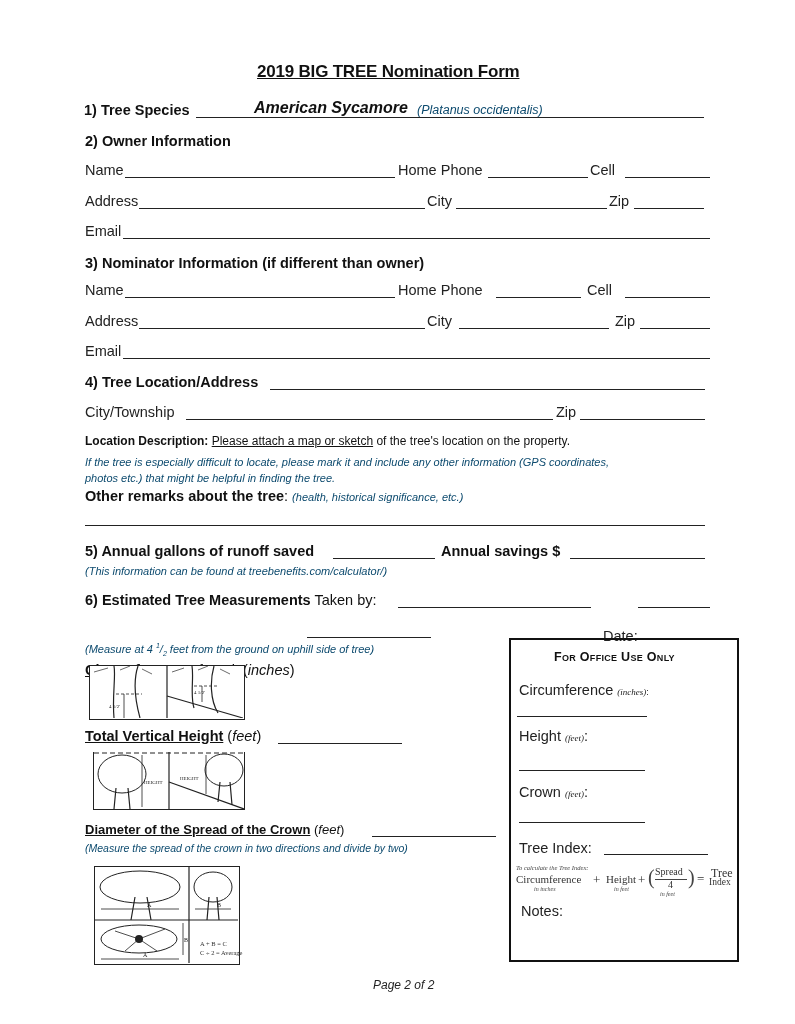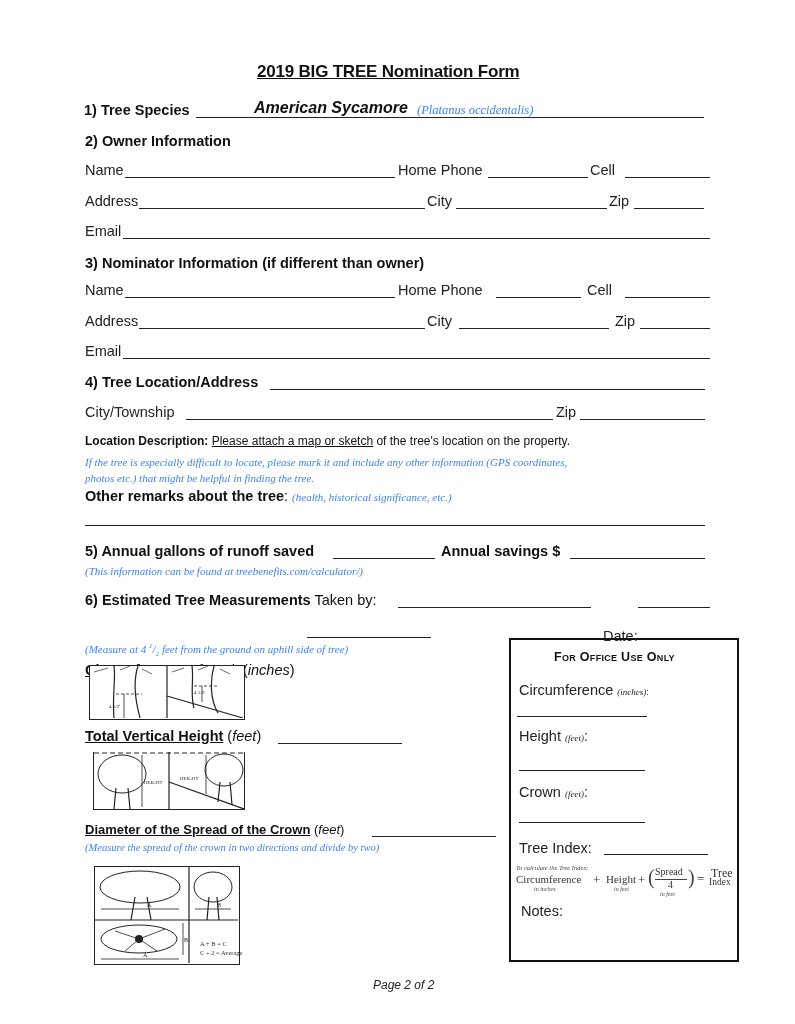--- a/index.html
+++ b/index.html
@@ -2,21 +2,21 @@
 <html><head>
 <meta charset="utf-8">
 <style>
   * { box-sizing: border-box; margin: 0; padding: 0; }
   html, body { width: 795px; height: 1024px; background: #ffffff; overflow: hidden; }
   body { position: relative; font-family: "DejaVu Sans", sans-serif; color: #111; }
   .abs { position: absolute; white-space: nowrap; }
   .title { font-family: "Liberation Sans", sans-serif; font-weight: bold; font-size: 17px; text-decoration: underline; letter-spacing: -0.2px; }
   .h { font-family: "Liberation Sans", sans-serif; font-weight: bold; font-size: 14.5px; }
   .t { font-family: "Liberation Sans", sans-serif; font-size: 14.5px; color: #222; }
-  .it { font-family: Liberation Serif, serif; font-style: italic; font-size: 11px; color: #3b82f6; }
+  .it { font-family: Liberation Sans, sans-serif; font-style: italic; font-size: 11px; color: #0c4a6e; }
   .line { position: absolute; height: 0; border-bottom: 1.2px solid #222; }
   .field { cursor: text; }
   .u { text-decoration: underline; }
   .office-box { position: absolute; left: 509px; top: 638px; width: 230px; height: 324px; border: 2px solid #111; }
   .ob-title { font-family: "Liberation Sans", sans-serif; font-weight: bold; font-size: 12.5px; font-variant: small-caps; letter-spacing: 0.3px; }
   .ob-t { font-family: "Liberation Sans", sans-serif; font-size: 14.5px; color: #222; }
   .ob-s { font-family: Liberation Serif, serif; font-style: italic; font-size: 9px; margin-top: 38px; }
   .formula { font-family: "Liberation Serif", serif; font-size: 11px; color: #333; }
   .tiny { font-family: "Liberation Serif", serif; font-style: italic; font-size: 6px; color: #444; }
   .diag { position: absolute; border: 1.5px solid #222; background: #fff; }

